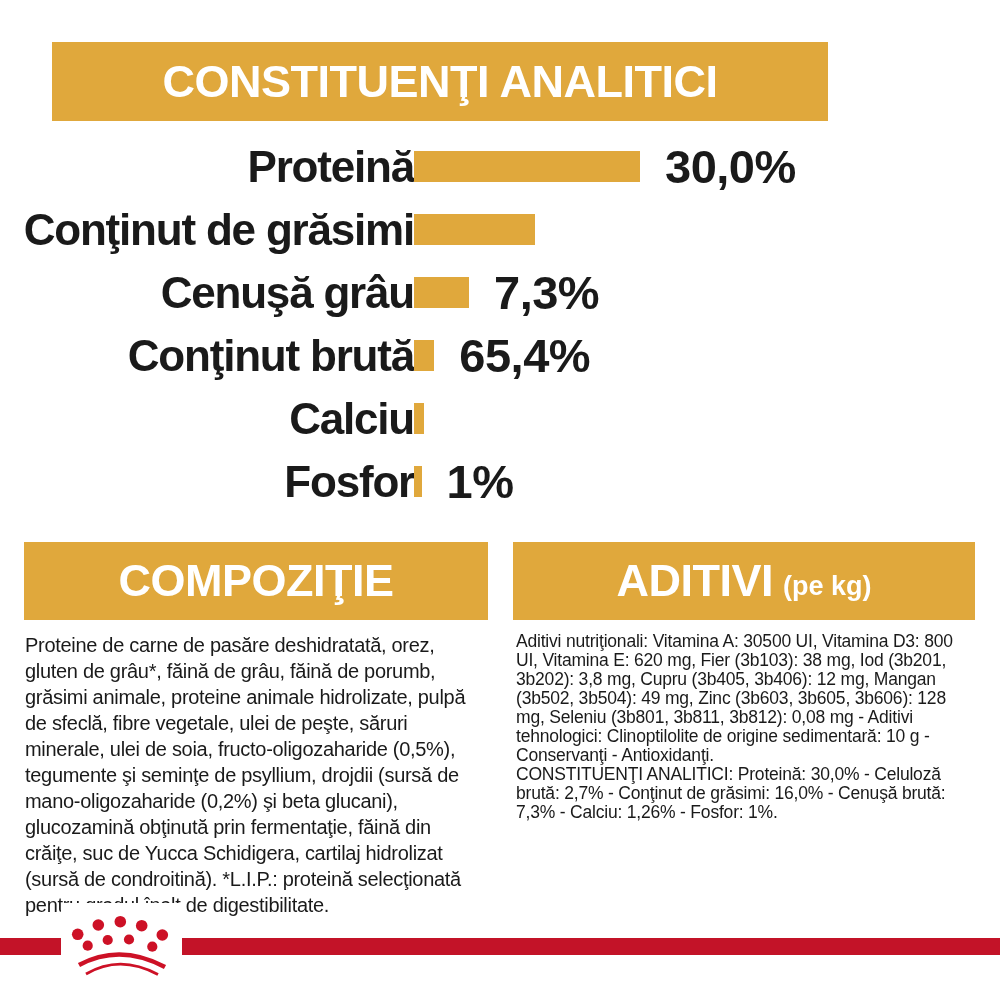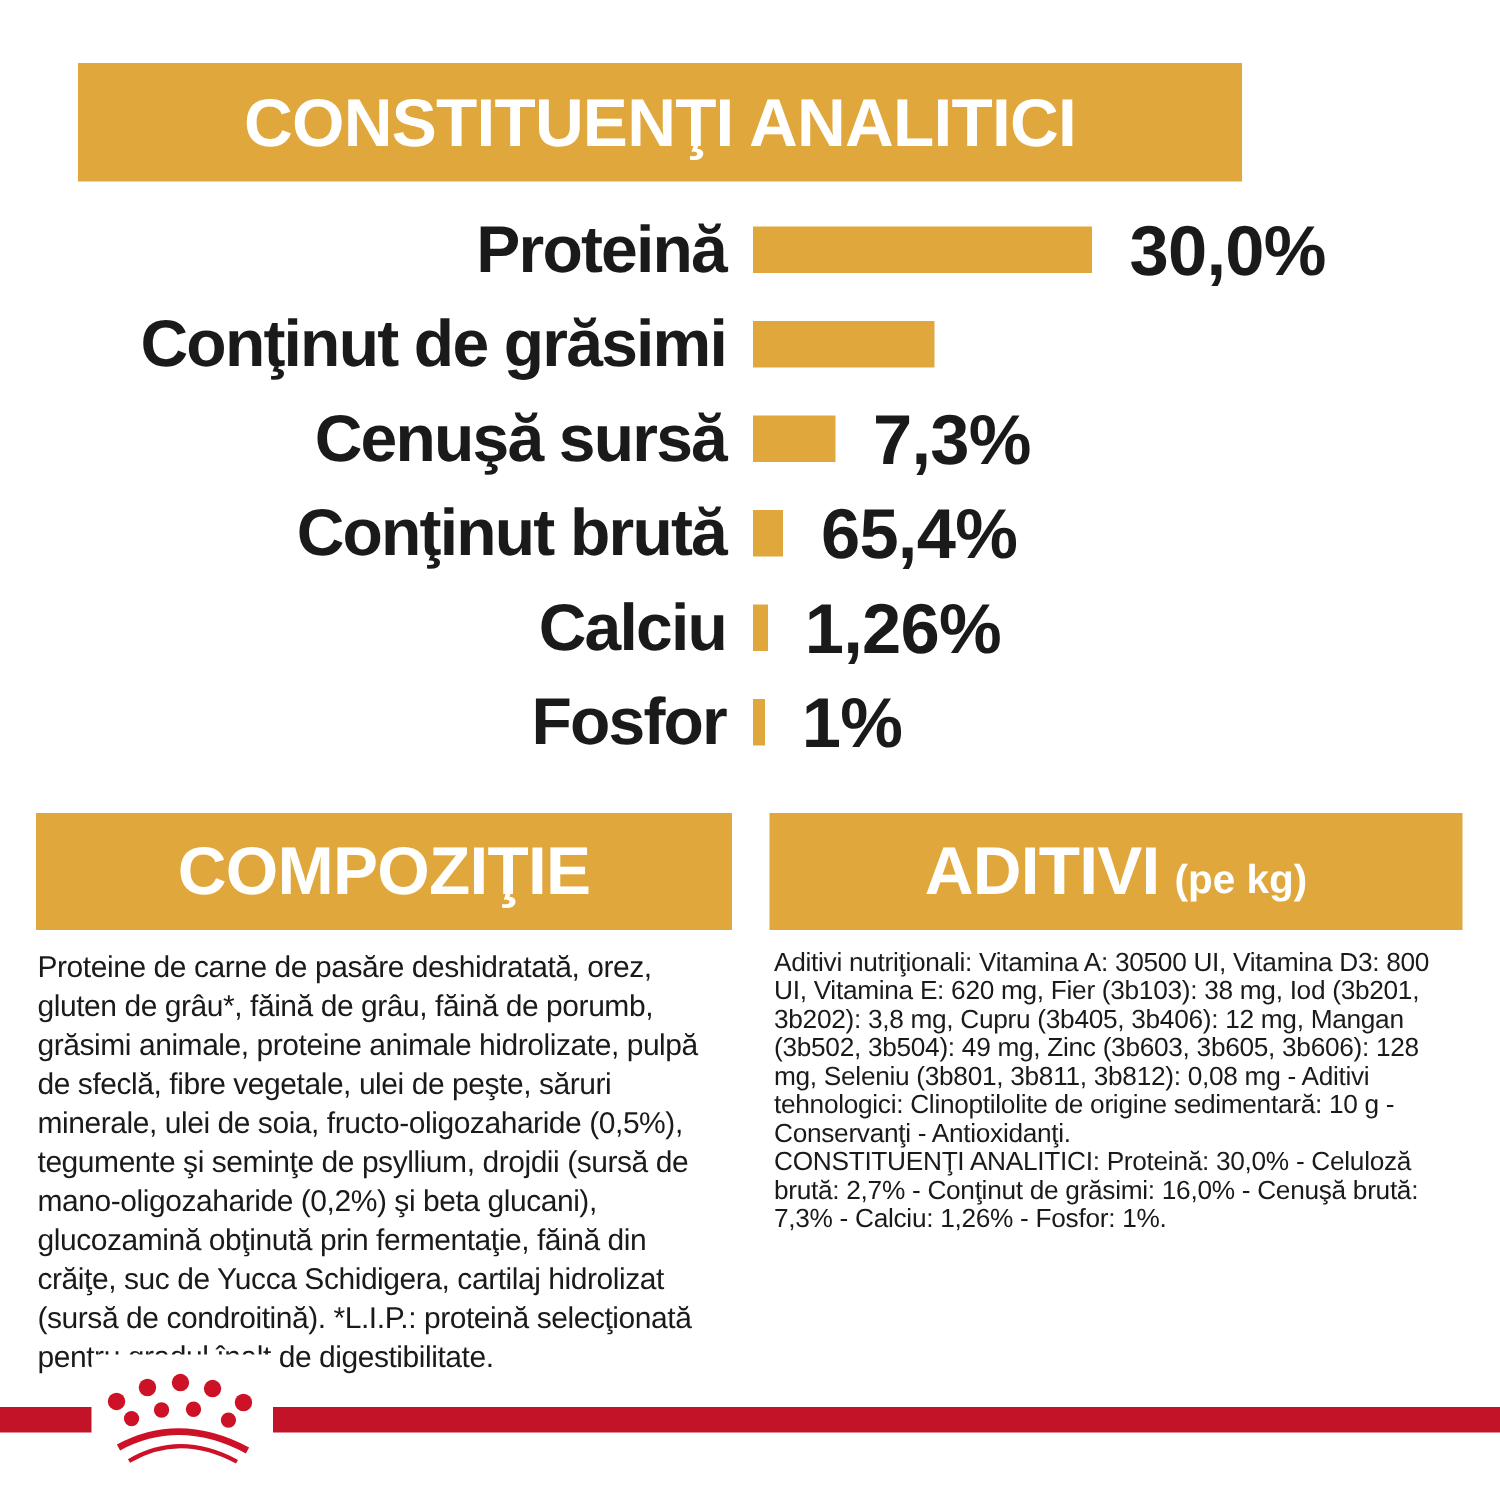--- a/index.html
+++ b/index.html
@@ -42,21 +42,21 @@
     font-weight:bold;letter-spacing:0;
   }
   
   .chart{
     position:absolute;left:0;top:135px;width:1000px;
   }
   .chart-row{
     display:flex;align-items:center;height:63px;
   }
   .chart-label{
-    width:502px;padding-right:18px;
+    width:414px;
     text-align:right;
     font-size:44px;font-weight:bold;letter-spacing:-1.2px;
     color:var(--ink);
     white-space:nowrap;
   }
   .chart-bar{
     height:31px;background:var(--gold);flex:0 0 auto;
   }
   .chart-value{
     margin-left:25px;
@@ -106,33 +106,32 @@
       <div class="chart-row">
         <div class="chart-label">Proteină</div>
         <div class="chart-bar" style="width: 226px; background: rgb(224, 168, 60);"></div>
         <div class="chart-value">30,0%</div>
       </div>
       <div class="chart-row">
         <div class="chart-label">Conţinut de grăsimi</div>
         <div class="chart-bar" style="width: 120.5px; background: rgb(224, 168, 60);"></div>
       </div>
       <div class="chart-row">
-        <div class="chart-label">Cenuşă sursă</div>
+        <div class="chart-label">Cenuşă grâu</div>
         <div class="chart-bar" style="width: 55px; background: rgb(224, 168, 60);"></div>
         <div class="chart-value">7,3%</div>
       </div>
       <div class="chart-row">
         <div class="chart-label">Conţinut brută</div>
         <div class="chart-bar" style="width: 20.3px; background: rgb(224, 168, 60);"></div>
         <div class="chart-value">65,4%</div>
       </div>
       <div class="chart-row">
         <div class="chart-label">Calciu</div>
         <div class="chart-bar" style="width: 9.5px; background: rgb(224, 168, 60);"></div>
-        <div class="chart-value">1,26%</div>
       </div>
       <div class="chart-row">
         <div class="chart-label">Fosfor</div>
         <div class="chart-bar" style="width: 7.5px; background: rgb(224, 168, 60);"></div>
         <div class="chart-value">1%</div>
       </div>
     </section>
 
   <div class="banner section-banner left-col">
     <span>COMPOZIŢIE</span>

